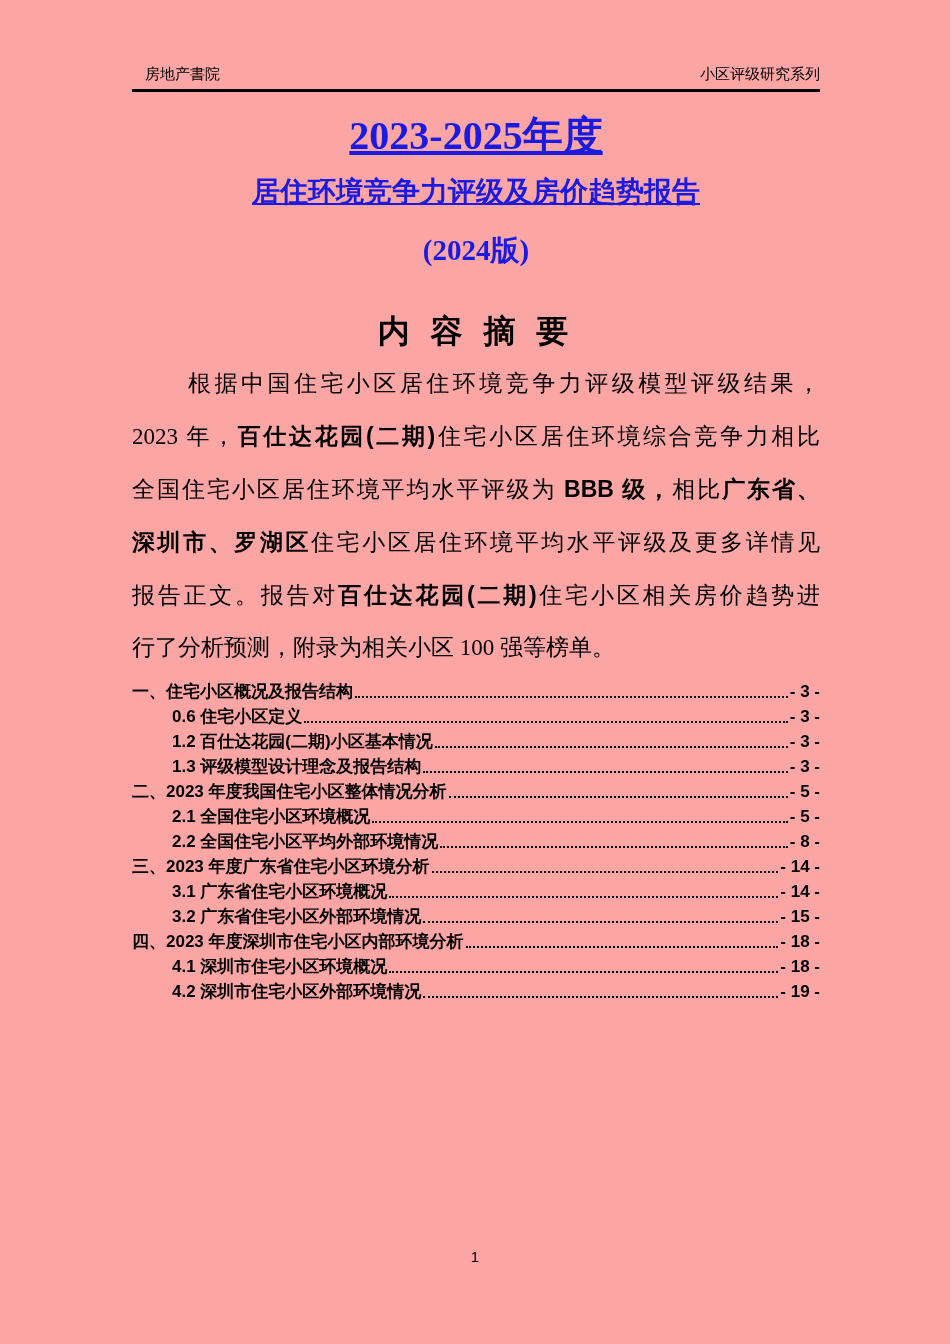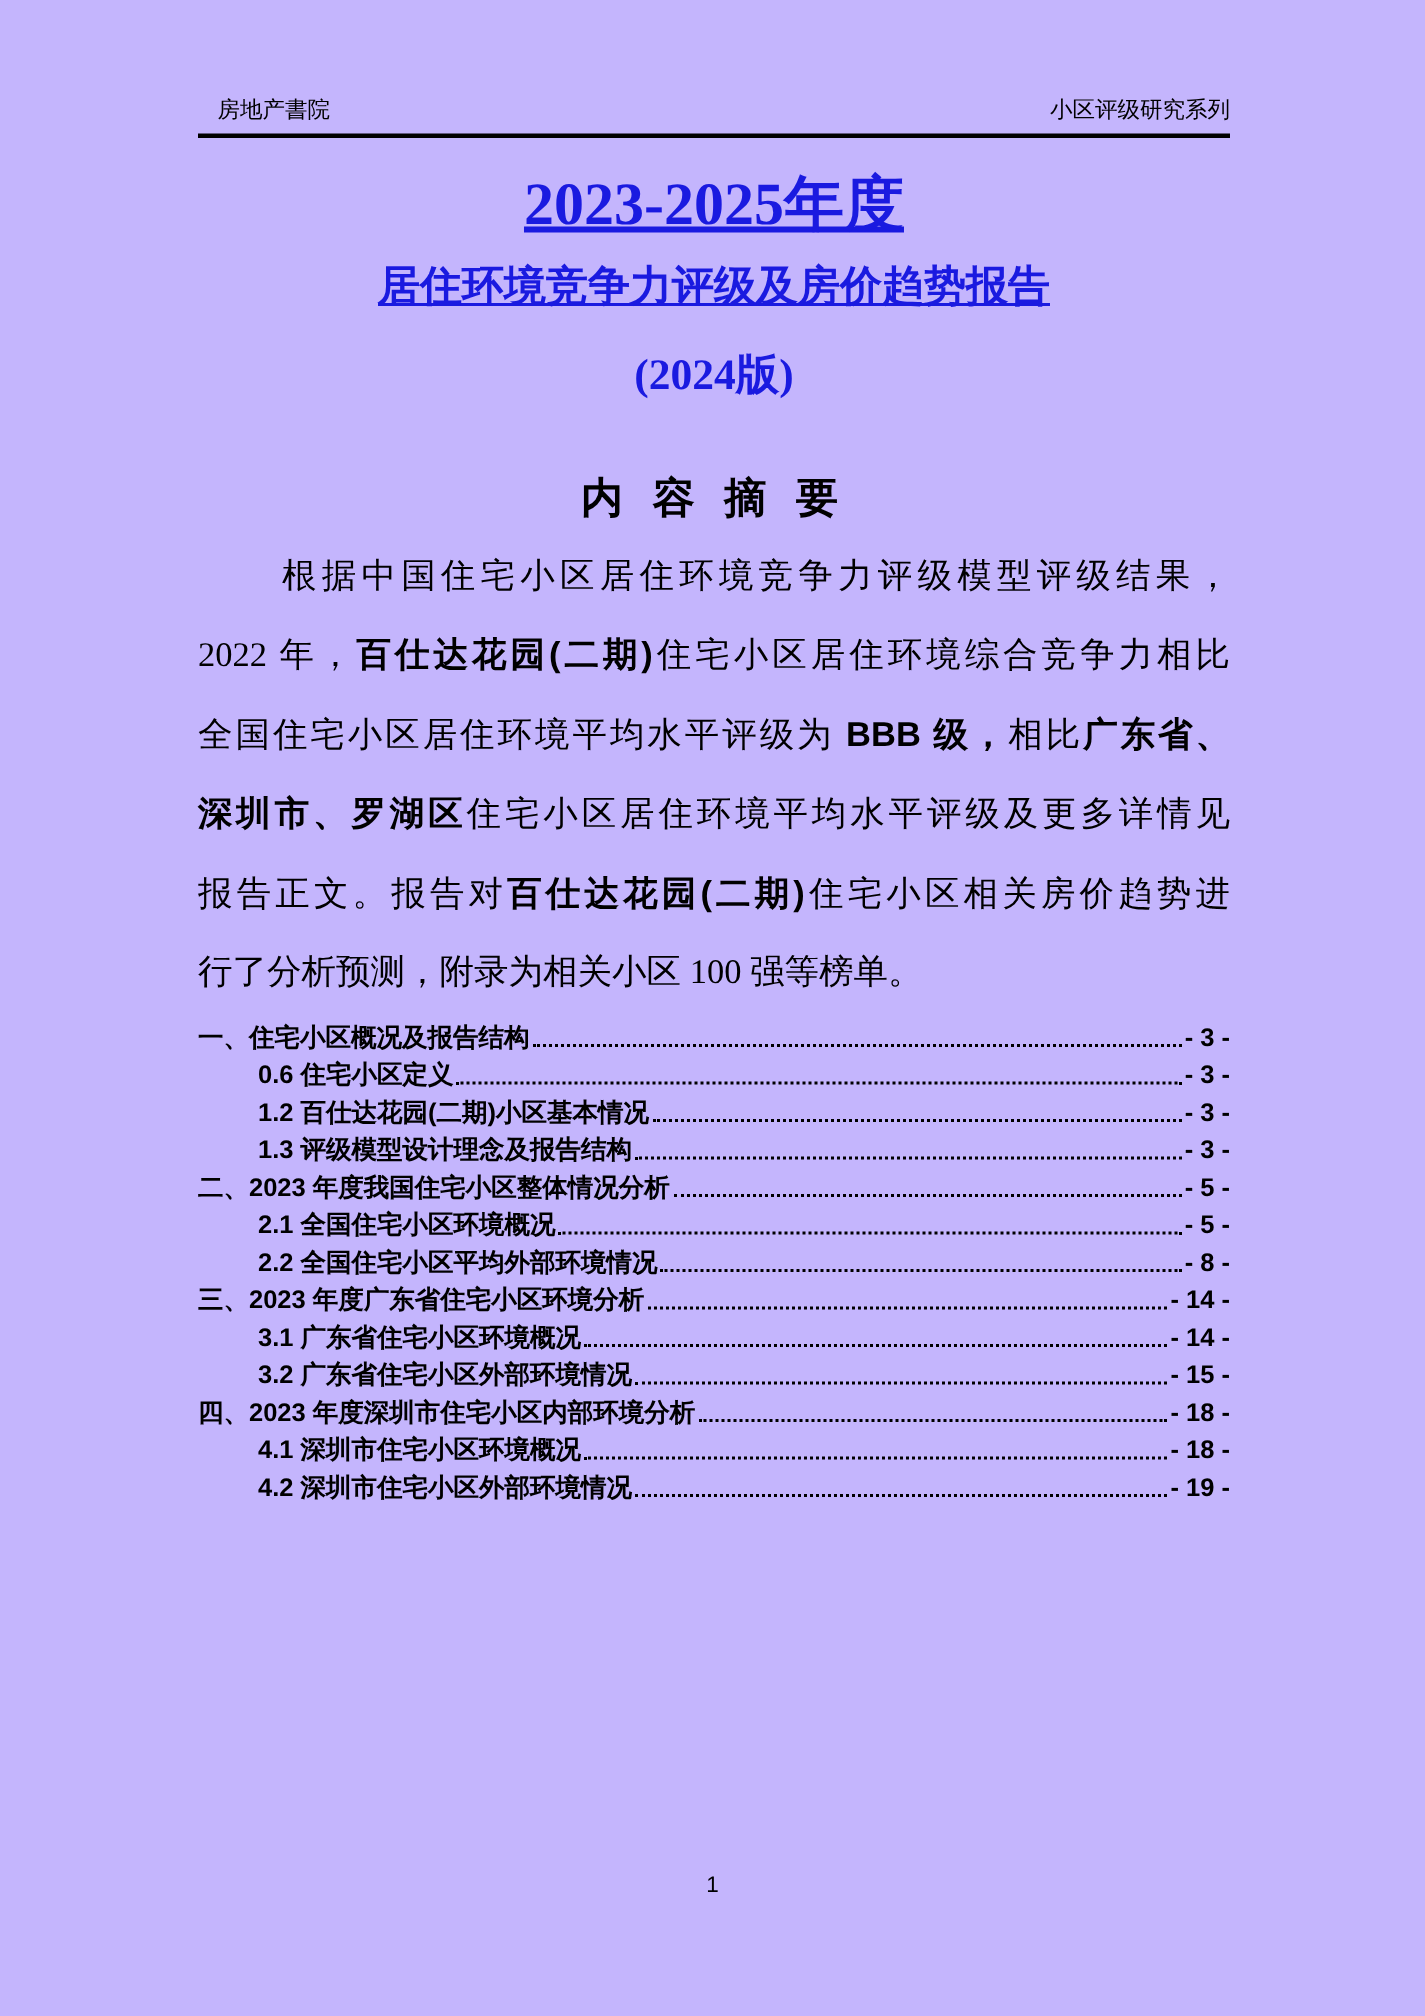--- a/index.html
+++ b/index.html
@@ -1,20 +1,20 @@
 <!DOCTYPE html>
 <html style="--title-blue: #1a1ae0;"><head>
 <meta charset="utf-8">
 <style>
   * { margin:0; padding:0; box-sizing:border-box; }
   html,body { background:#ffffff; }
   .page {
     position:relative;
     width:950px; height:1344px;
-    background:#c4b5fd;
+    background:#fca5a5;
     color:#000;
     padding:0 130px 0 132px;
     font-family:"Liberation Serif","DejaVu Serif",serif;
     overflow:hidden;
   }
   
   .hdr {
     display:flex; justify-content:space-between; align-items:flex-end;
     padding-top:64px; padding-bottom:6px;
     border-bottom:3px solid #000;
@@ -38,21 +38,21 @@
   .t3 { margin-top:8px;  font-size:28px; line-height:48px; }
   .edition {
     margin-top:16px; text-align:center; font-weight:bold;
     font-size:29px; line-height:37px;
     color:var(--title-blue,#1a1ae0);
   }
   
   .section-heading {
     margin-top:44px; text-align:center;
     font-family:"Liberation Sans","DejaVu Sans",sans-serif;
-    font-weight:bold; font-size:28px; line-height:37px;
+    font-weight:bold; font-size:32px; line-height:37px;
     letter-spacing:6px;
   }
   .toc-h { margin-top:40px; }
   
   .paragraph {
     margin-top:8px;
     font-size:23px; line-height:52px;
   }
   .pline { text-align:justify; text-align-last:justify; }
   .pline.last { text-align-last:left; }
@@ -95,21 +95,21 @@
 
 
   <div class="title t1">2023-2025年度</div>
   <div class="title t3">居住环境竞争力评级及房价趋势报告</div>
   <div class="edition">(2024版)</div>
 
   <div class="section-heading">内 容 摘 要</div>
 
   <div class="paragraph">
       <div class="pline indent"><span class="">根据中国住宅小区居住环境竞争力评级模型评级结果，</span></div>
-      <div class="pline"><span class="">2022 年，</span><span class="bold">百仕达花园(二期)</span><span class="">住宅小区居住环境综合竞争力相比</span></div>
+      <div class="pline"><span class="">2023 年，</span><span class="bold">百仕达花园(二期)</span><span class="">住宅小区居住环境综合竞争力相比</span></div>
       <div class="pline"><span class="">全国住宅小区居住环境平均水平评级为 </span><span class="bold">BBB 级，</span><span class="">相比</span><span class="bold">广东省、</span></div>
       <div class="pline"><span class="bold">深圳市、罗湖区</span><span class="">住宅小区居住环境平均水平评级及更多详情见</span></div>
       <div class="pline"><span class="">报告正文。报告对</span><span class="bold">百仕达花园(二期)</span><span class="">住宅小区相关房价趋势进</span></div>
       <div class="pline last"><span class="">行了分析预测，附录为相关小区 100 强等榜单。</span></div>
     </div>
 
 
   <div class="toc">
       <div class="toc-row lv1">
     <span class="toc-label">一、住宅小区概况及报告结构</span>

